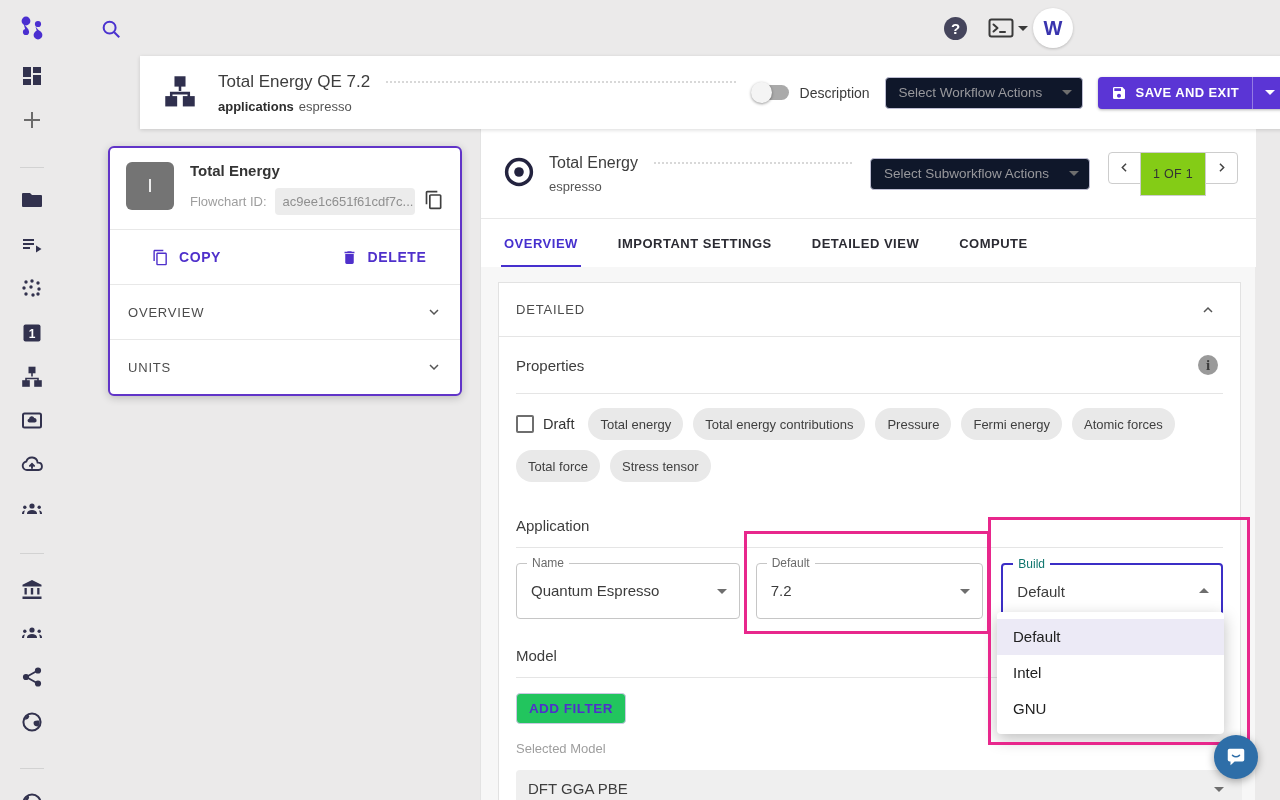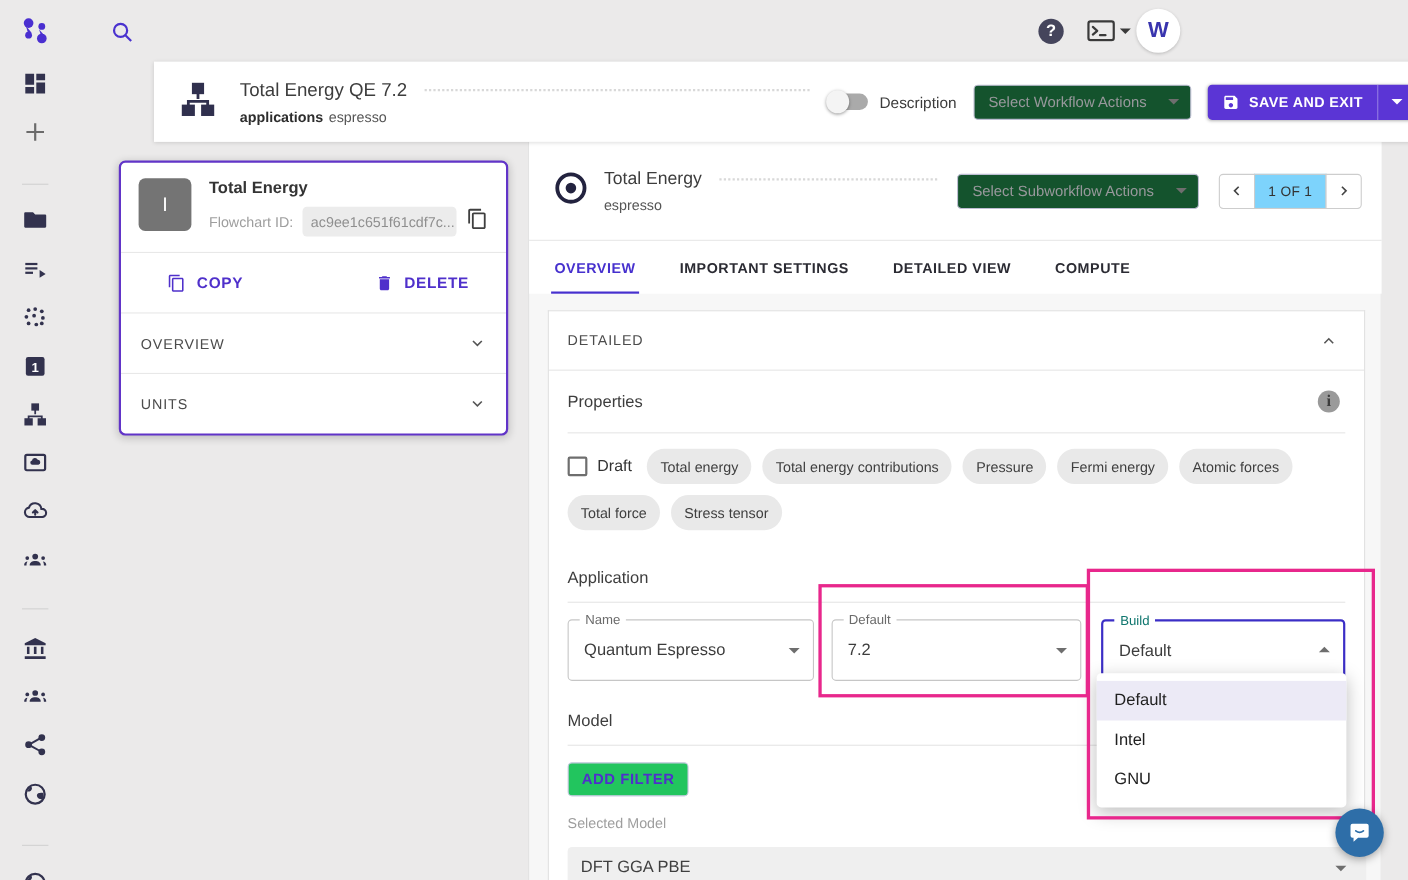--- a/index.html
+++ b/index.html
@@ -33,21 +33,21 @@
   .hdr-sub span { color:#555; margin-left:5px; }
   .hdr-right { display:flex; align-items:center; gap:15px; }
 
   .toggle-wrap { display:flex; align-items:center; gap:11px; }
   .toggle { position:relative; width:35px; height:15px; border-radius:8px; background:#aaa; cursor:pointer; }
   .toggle .knob { position:absolute; left:-3px; top:-3px; width:21px; height:21px; border-radius:50%;
                   background:#f4f4f4; box-shadow:0 1px 3px rgba(0,0,0,.4); }
   .toggle-label { font-size:14px; color:#3b3b3b; }
 
   .select-outline { display:flex; align-items:center; height:32px; border:1px solid #bdbdd2; border-radius:4px;
-                    padding:0 10px 0 13px; background:#14532d; cursor:pointer; }
+                    padding:0 10px 0 13px; background:#0f172a; cursor:pointer; }
   .select-outline .ph { font-size:13.5px; color:#98989c; }
   .wf-actions { width:198px; }
   .caret { width:0; height:0; border-left:5px solid transparent; border-right:5px solid transparent;
            border-top:5px solid #6e6e6e; margin-left:auto; }
   .caret.up { transform:rotate(180deg); }
 
   .save-split { display:flex; height:32px; border-radius:4px; background:#5b35d5; color:#fff;
                 box-shadow:0 1px 3px rgba(0,0,0,.3); cursor:pointer; overflow:hidden; }
   .save-main { display:flex; align-items:center; padding:0 13px; gap:9px; }
   .save-main span { font-size:13px; font-weight:bold; letter-spacing:.4px; }
@@ -89,22 +89,22 @@
   .sw-txt { flex:1; min-width:0; margin-left:14px; }
   .sw-row1 { display:flex; align-items:center; }
   .sw-title { font-size:16px; color:#3d3d3d; white-space:nowrap; }
   .sw-sub { font-size:13px; color:#555; margin-top:7px; }
   .sw-actions { width:220px; margin-right:18px; flex:none; }
   .pager { display:flex; flex:none; }
   .pg-btn { width:33px; height:32px; border:1px solid #cdcdcd; background:#fff; display:flex; align-items:center;
             justify-content:center; cursor:pointer; }
   .pg-btn:first-child { border-radius:4px 0 0 4px; }
   .pg-btn:last-child { border-radius:0 4px 4px 0; margin-left:-1px; }
-  .pg-count { width:66px; height:32px; border-top:1px solid #cdcdcd; border-bottom:1px solid #cdcdcd;
-              margin-left:-1px; border-left:1px solid #cdcdcd; border-right:1px solid #cdcdcd; background:#7dd3fc;
+  .pg-count { width:66px; height:44px; border-top:1px solid #cdcdcd; border-bottom:1px solid #cdcdcd;
+              margin-left:-1px; border-left:1px solid #cdcdcd; border-right:1px solid #cdcdcd; background:#84cc16;
               display:flex; align-items:center; justify-content:center; font-size:12.5px; color:#333; letter-spacing:.3px; }
 
   .tabbar { position:absolute; left:0; top:89px; width:775px; height:49px; background:#fff;
             border-top:1px solid #e8e8e8; display:flex; align-items:stretch; padding-left:20px; gap:34px; }
   .tab { display:flex; align-items:center; font-size:13px; font-weight:bold; letter-spacing:.5px; color:#2b2b33;
          cursor:pointer; padding:0 3px; position:relative; }
   .tab.active { color:#4630ce; }
   .tab.active::after { content:""; position:absolute; left:0; right:0; bottom:0; height:2px; background:#4630ce; }
 
   

